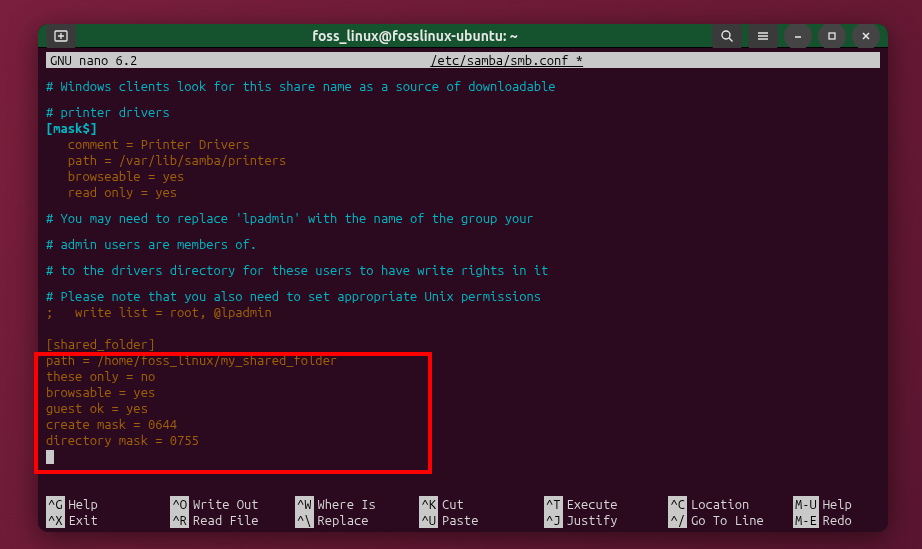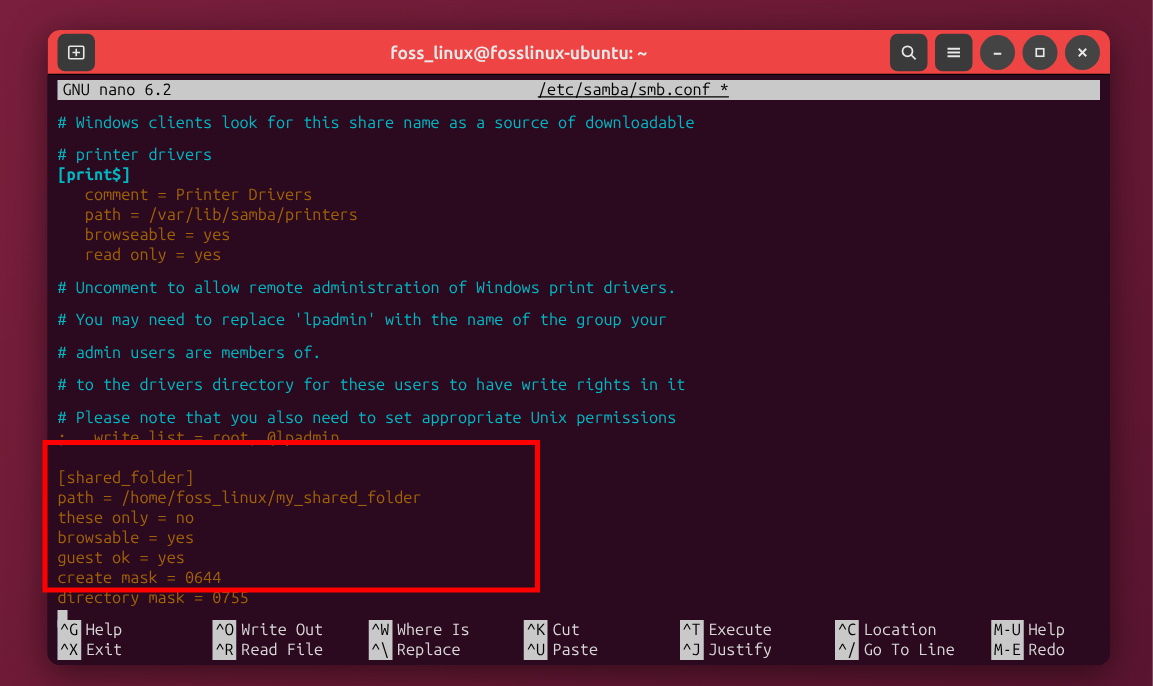--- a/index.html
+++ b/index.html
@@ -18,22 +18,22 @@
       width: 850px;
       height: 508px;
       background: #2b0a1f;
       border-radius: 10px;
       overflow: hidden;
       box-shadow: 0 6px 28px rgba(0,0,0,.5);
       display: flex;
       flex-direction: column;
     }
     .titlebar {
-      height: 36px;
-      background: #ef4444;
+      height: 24px;
+      background: #14532d;
       display: flex;
       align-items: center;
       padding: 0 8px;
       gap: 6px;
       border-bottom: 1px solid #000;
     }
     .tb-btn {
       width: 30px;
       height: 30px;
       border-radius: 6px;
@@ -151,26 +151,25 @@
   </div>
 
   <div class="terminal">
     <div class="nano-header">
       <span class="left">  GNU nano 6.2</span>
       <span class="center">/etc/samba/smb.conf *</span>
     </div>
 
     <div class="line comment"># Windows clients look for this share name as a source of downloadable</div>
     <div class="line comment"># printer drivers</div>
-    <div class="line section">[print$]</div>
+    <div class="line section">[mask$]</div>
     <div class="line kw">   comment = Printer Drivers</div>
     <div class="line kw">   path = /var/lib/samba/printers</div>
     <div class="line kw">   browseable = yes</div>
     <div class="line kw">   read only = yes</div>
-    <div class="line comment"># Uncomment to allow remote administration of Windows print drivers.</div>
     <div class="line comment"># You may need to replace 'lpadmin' with the name of the group your</div>
     <div class="line comment"># admin users are members of.</div>
     <div class="line comment"># to the drivers directory for these users to have write rights in it</div>
     <div class="line comment"># Please note that you also need to set appropriate Unix permissions</div>
     <div class="line kw">;   write list = root, @lpadmin</div>
     <div class="line kw"> </div>
     <div class="line kw">[shared_folder]</div>
     <div class="line kw">path = /home/foss_linux/my_shared_folder</div>
     <div class="line kw">these only = no</div>
     <div class="line kw">browsable = yes</div>

